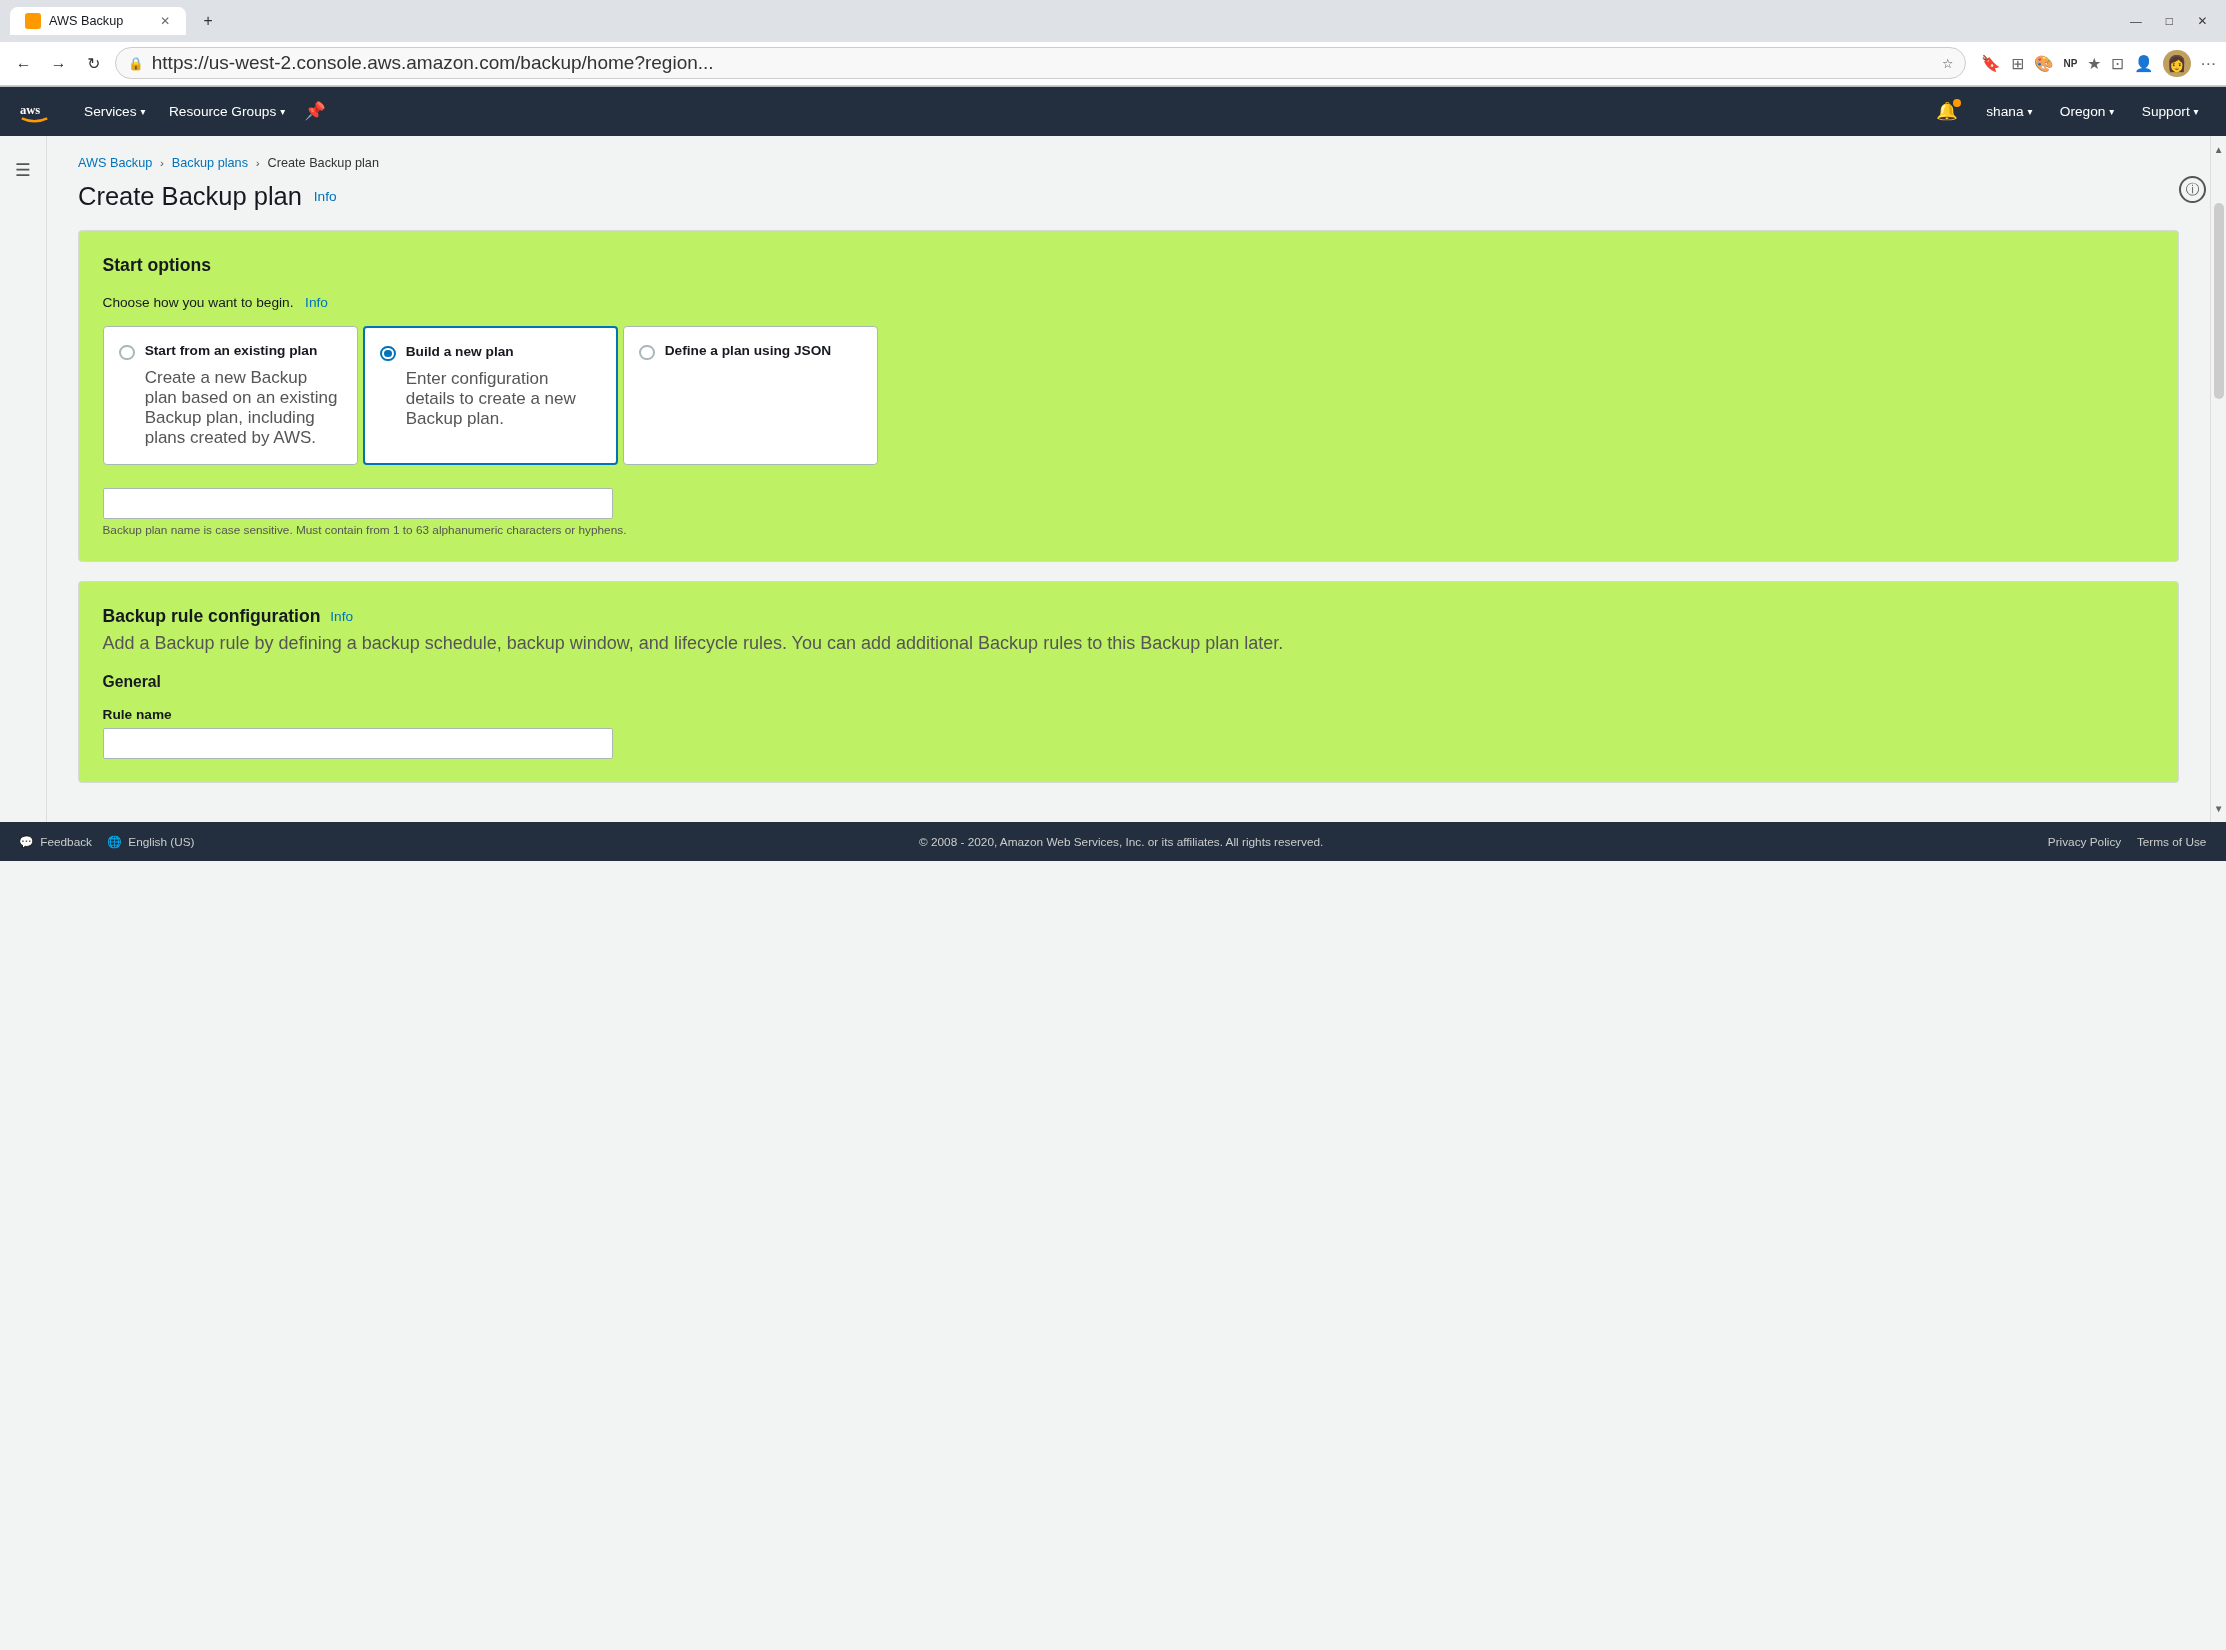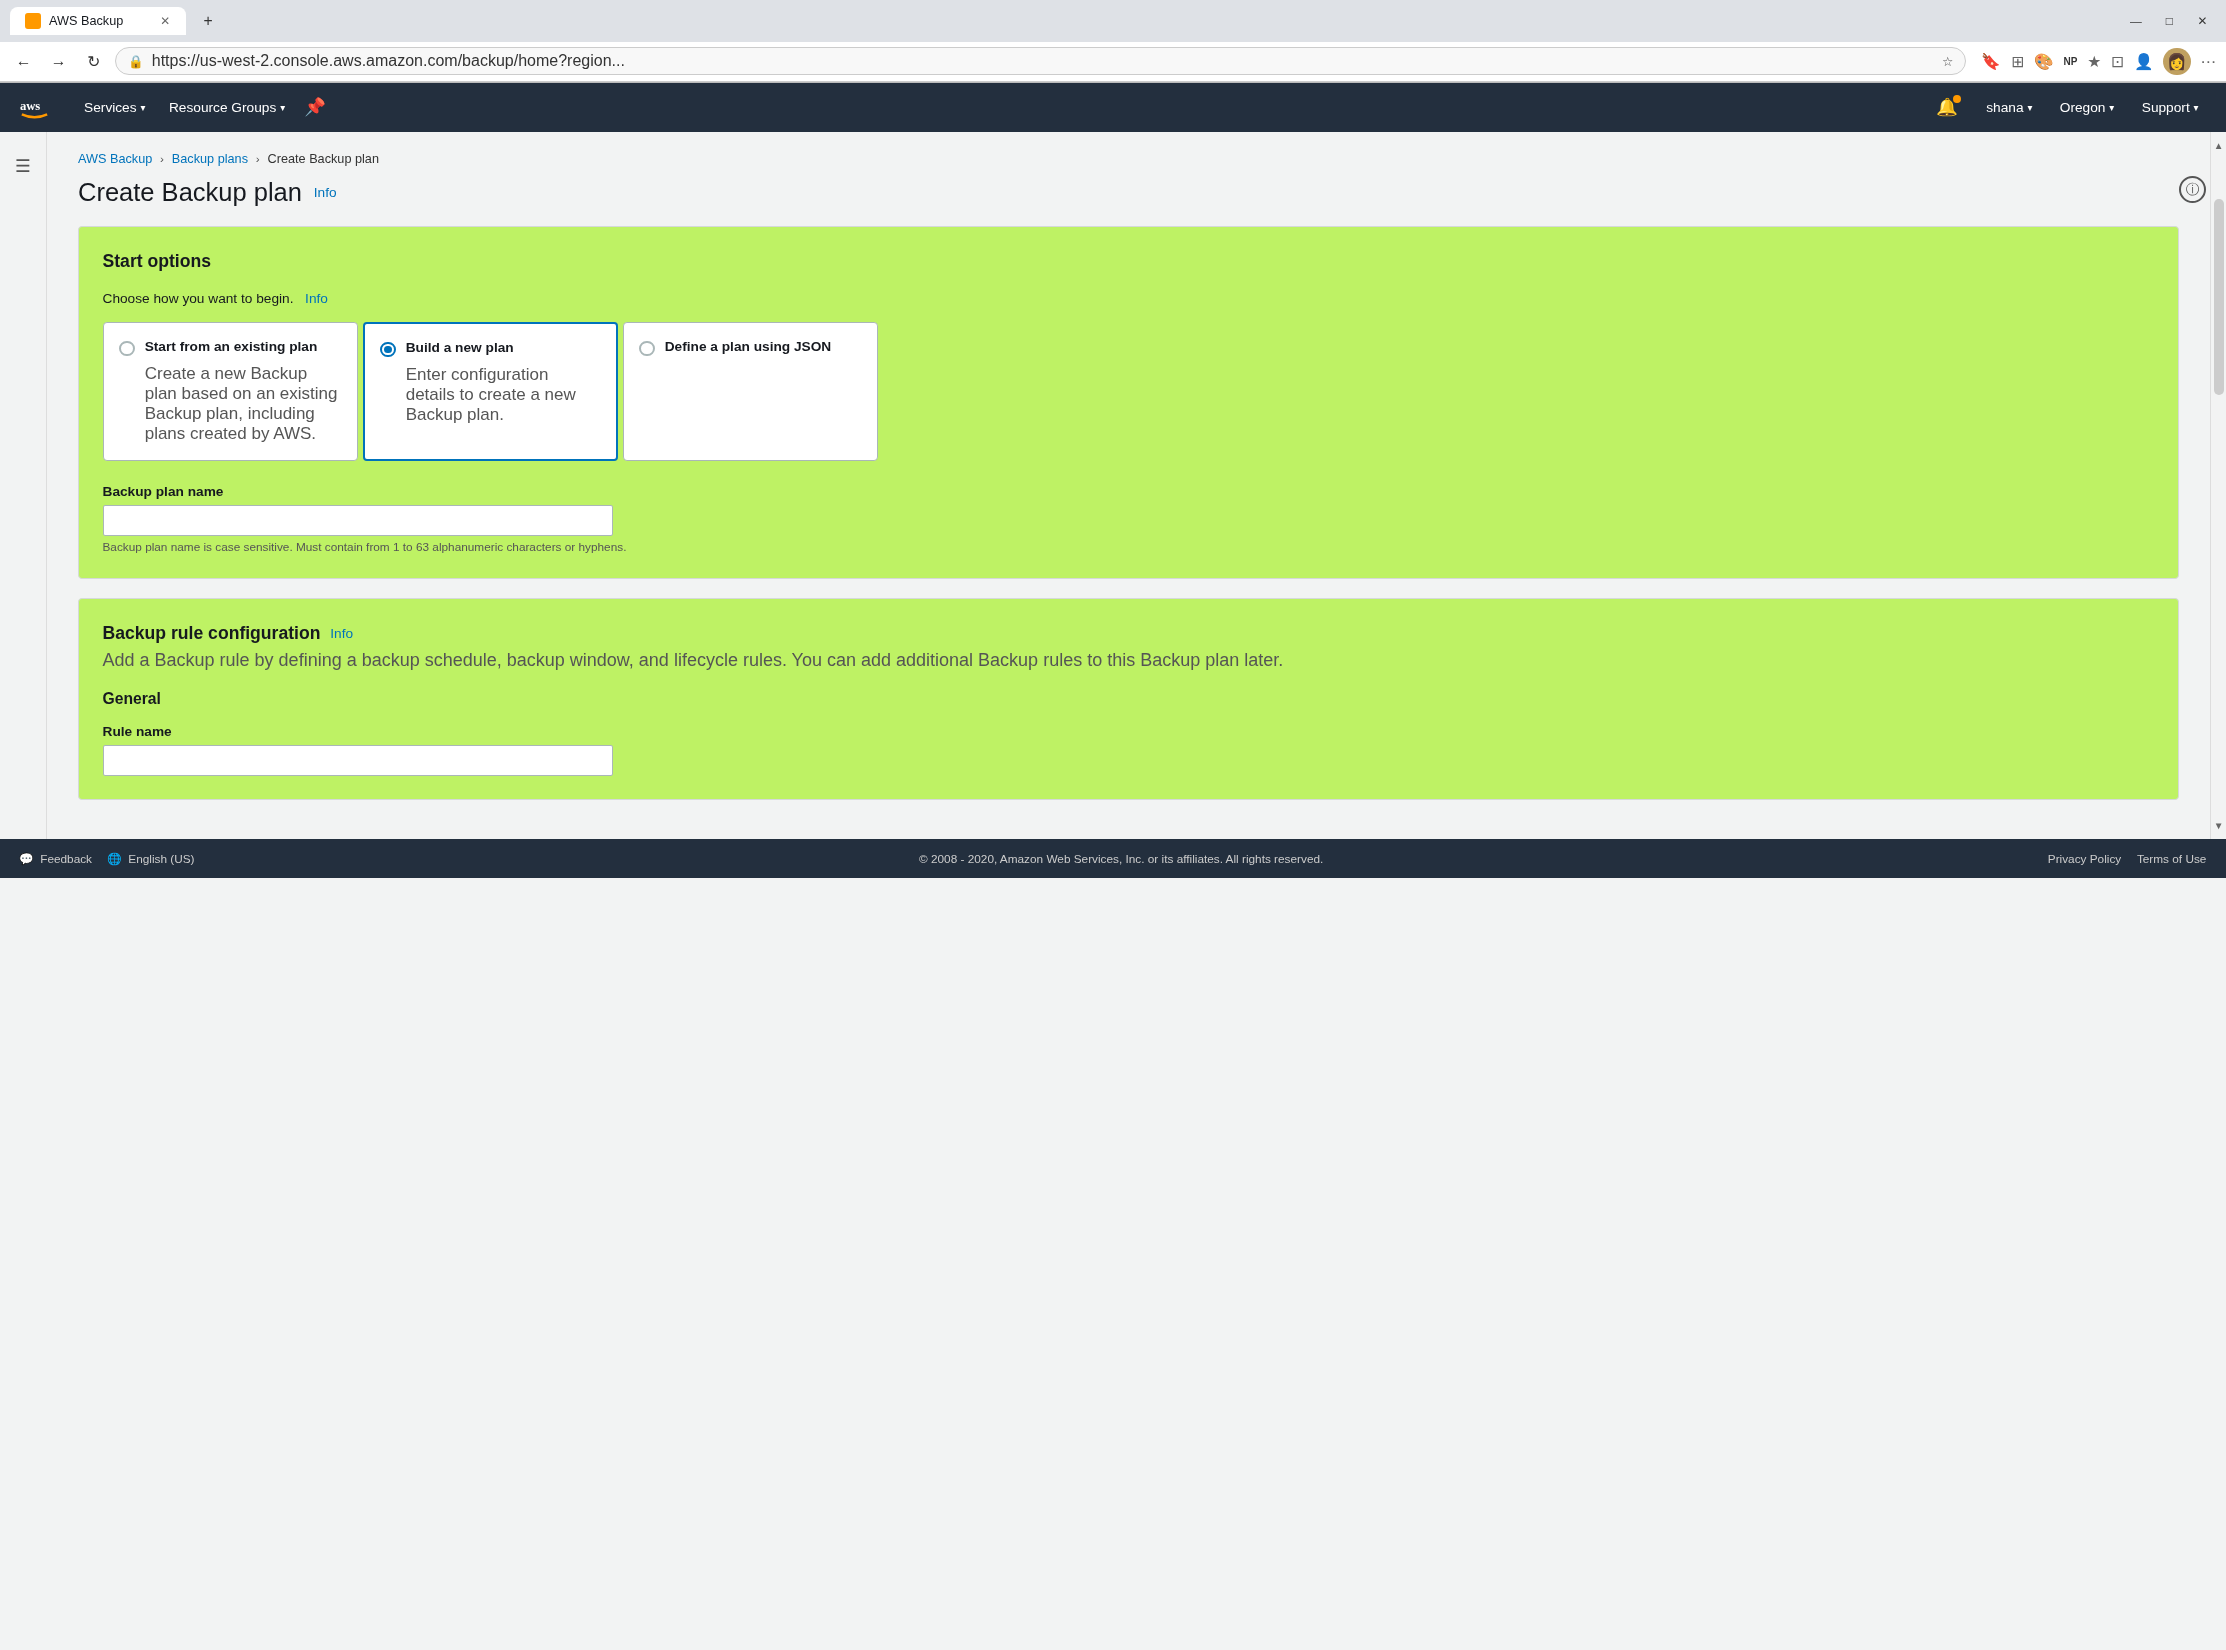--- a/index.html
+++ b/index.html
@@ -29,21 +29,21 @@
       background: #fff; border-bottom: 1px solid #ccc;
     }
     .nav-btn {
       width: 27.4px; height: 27.4px; border-radius: 50%; border: none; background: none;
       cursor: pointer; color: #333; font-size: 15.7px; display: flex; align-items: center; justify-content: center;
     }
     .address-bar {
       flex: 1; display: flex; align-items: center; background: #f8f8f8;
       border: 1px solid #ccc; border-radius: 19.6px; padding: 3.9px 11.8px; gap: 7.8px;
     }
-    .address-text { flex: 1; font-size: 16px; color: #333; }
+    .address-text { flex: 1; font-size: 19px; color: #333; }
     .browser-icons { display: flex; align-items: center; gap: 9.8px; margin-left: 7.8px; }
     .browser-icon { font-size: 15.7px; cursor: pointer; color: #666; }
 
     
     .aws-nav {
       background: #232f3e;
       display: flex; align-items: center; padding: 0 15.7px; height: 49px;
       color: #fff;
     }
     .aws-logo { margin-right: 19.6px; font-family: Liberation Serif, serif; }
@@ -310,21 +310,20 @@
           <div class="option-card-header">
             <div class="radio-outer">
             </div>
             <span class="option-title">Define a plan using JSON</span>
           </div>
           <div class="option-desc"></div>
         </div>
       </div>
 
       <div>
-        <div class="field-label">Backup plan name</div>
         <input type="text" class="field-input" style="">
         <div class="field-hint">Backup plan name is case sensitive. Must contain from 1 to 63 alphanumeric characters or hyphens.</div>
       </div>
     </div>
 
     <div class="card">
       <div class="card-title-row">
         <span class="card-title">Backup rule configuration</span>
         <a class="info-link">Info</a>
       </div>

